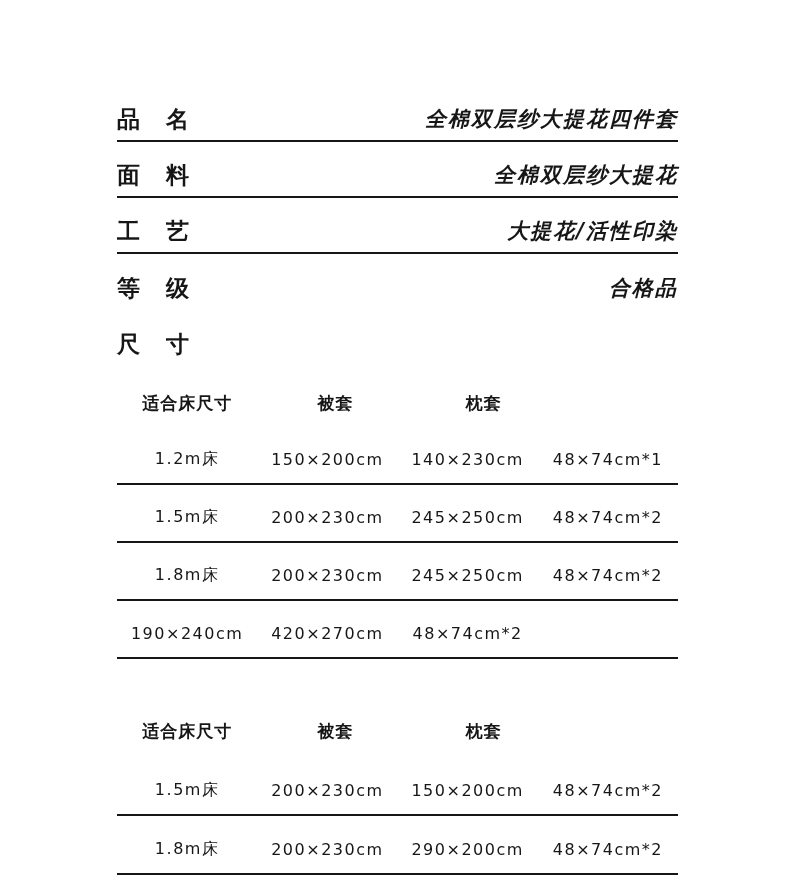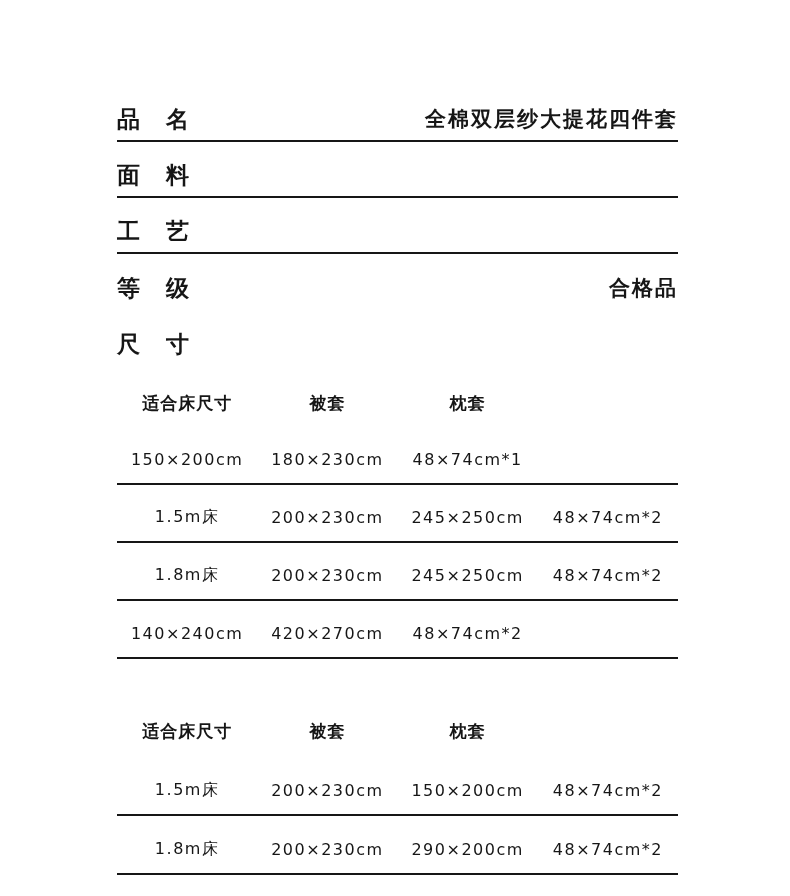--- a/index.html
+++ b/index.html
@@ -31,25 +31,26 @@
     font-size: 23px;
     font-weight: bold;
     line-height: 1;
   }
   .spec-value {
     font-size: 21px;
     font-weight: bold;
     letter-spacing: 2px;
     line-height: 1;
     white-space: nowrap;
+    font-style: italic;
   }
 
   
   .trow { display: flex; align-items: center; }
-  .thead { height: 44px; }
+  .thead { height: 44px; gap: 8px; }
   .t1 .thead { margin-top: 15px; }
   .t2 .thead { margin-top: 50px; }
   .tdata {
     height: 50px;
     margin-top: 8px;
     border-bottom: 2px solid #161616;
   }
   .t1 .tdata:nth-child(2) { margin-top: 10px; }
   .t2 .tdata:nth-child(2) { margin-top: 13px; }
   .t2 .tdata:nth-child(3) { margin-top: 9px; }
@@ -78,27 +79,29 @@
         <span>名</span>
       </span>
       <span class="spec-value">全棉双层纱大提花四件套</span>
     </div>
 
     <div class="spec-row divided">
       <span class="spec-label">
         <span>面</span>
         <span>料</span>
       </span>
+      <span class="spec-value">全棉双层纱大提花</span>
     </div>
 
     <div class="spec-row divided">
       <span class="spec-label">
         <span>工</span>
         <span>艺</span>
       </span>
+      <span class="spec-value">大提花/活性印染</span>
     </div>
 
     <div class="spec-row">
       <span class="spec-label">
         <span>等</span>
         <span>级</span>
       </span>
       <span class="spec-value">合格品</span>
     </div>
 
@@ -111,38 +114,39 @@
     </div>
   </section>
 
   <section class="size-table t1">
     <div class="trow thead">
       <span class="tcell th">适合床尺寸</span>
       <span class="tcell th">被套</span>
       <span class="tcell th">枕套</span>
     </div>
     <div class="trow tdata">
+      <span class="tcell">1.2m床</span>
       <span class="tcell">150×200cm</span>
-      <span class="tcell">180×230cm</span>
+      <span class="tcell">140×230cm</span>
       <span class="tcell">48×74cm*1</span>
     </div>
     <div class="trow tdata">
       <span class="tcell">1.5m床</span>
       <span class="tcell">200×230cm</span>
       <span class="tcell">245×250cm</span>
       <span class="tcell">48×74cm*2</span>
     </div>
     <div class="trow tdata">
       <span class="tcell">1.8m床</span>
       <span class="tcell">200×230cm</span>
       <span class="tcell">245×250cm</span>
       <span class="tcell">48×74cm*2</span>
     </div>
     <div class="trow tdata">
-      <span class="tcell">140×240cm</span>
+      <span class="tcell">190×240cm</span>
       <span class="tcell">420×270cm</span>
       <span class="tcell">48×74cm*2</span>
     </div>
   </section>
 
   <section class="size-table t2">
     <div class="trow thead">
       <span class="tcell th">适合床尺寸</span>
       <span class="tcell th">被套</span>
       <span class="tcell th">枕套</span>

